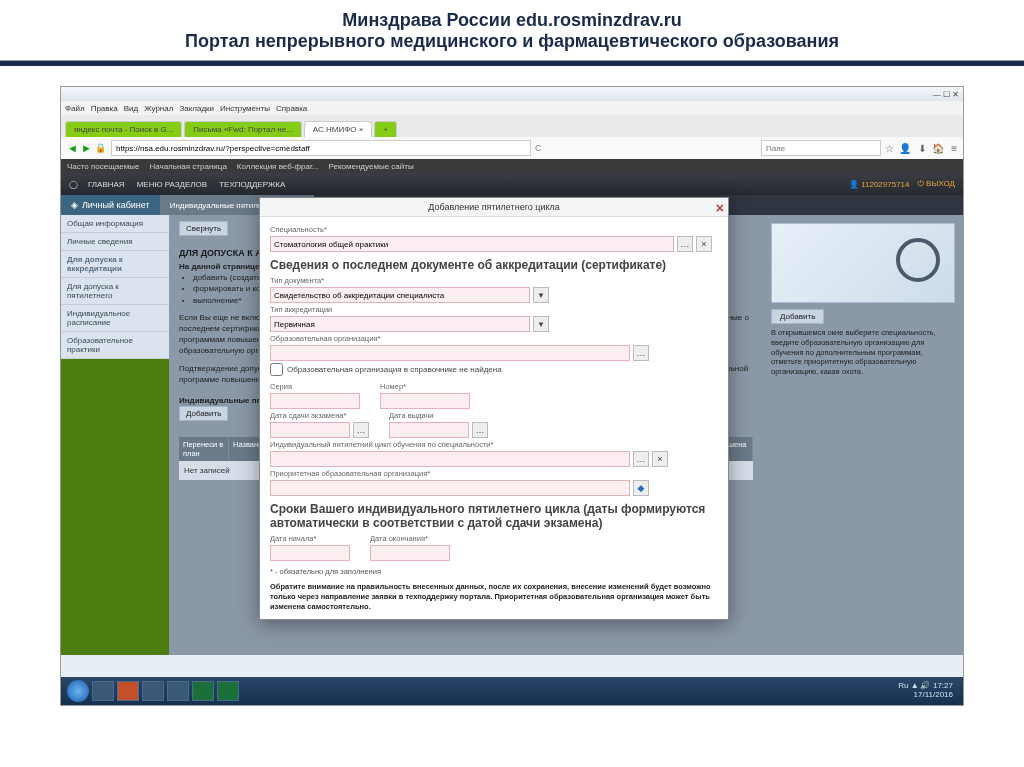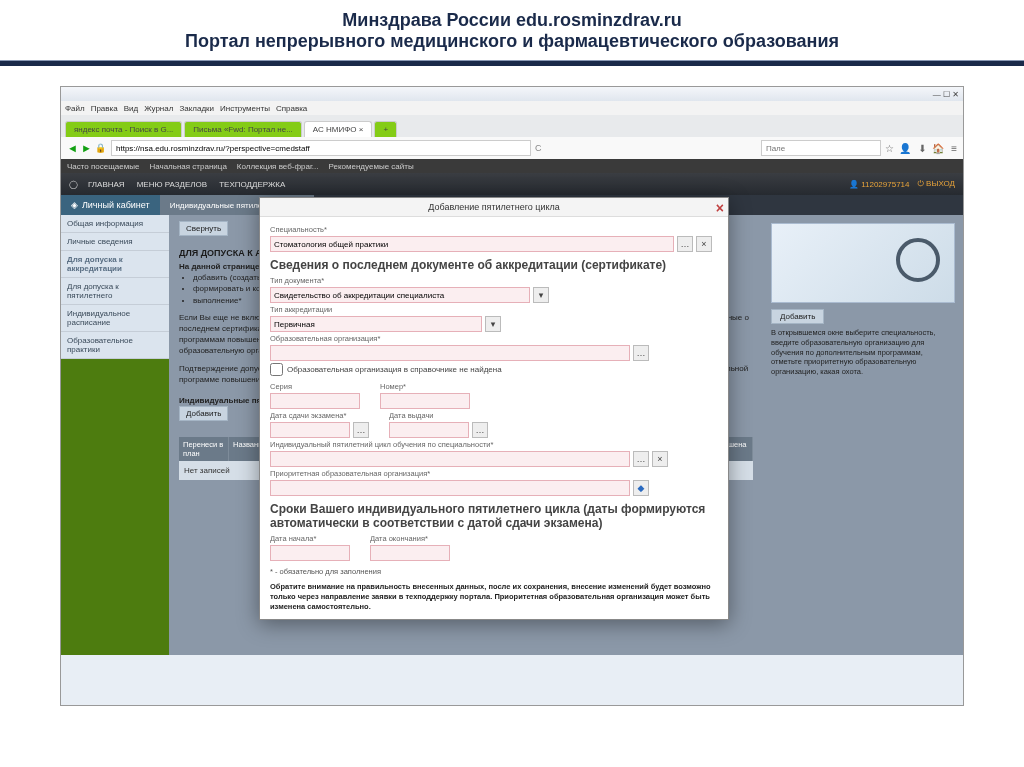--- a/index.html
+++ b/index.html
@@ -202,21 +202,21 @@
       <div class="fgroup">
         <span class="lbl">Тип документа*</span>
         <div class="fld">
             <input type="text" style="width: 260px;" value="Свидетельство об аккредитации специалиста">
             <span class="pick">▾</span>
           </div>
       </div>
       <div class="fgroup">
         <span class="lbl">Тип аккредитации</span>
         <div class="fld">
-            <input type="text" style="width: 212px;" value="Первичная">
+            <input type="text" style="width: 260px;" value="Первичная">
             <span class="pick">▾</span>
           </div>
       </div>
       <div class="fgroup">
         <span class="lbl">Образовательная организация*</span>
         <div class="fld">
             <input type="text" style="width: 360px;">
             <span class="pick">…</span>
           </div>
       </div>
@@ -282,14 +282,26 @@
             <div class="fld">
               <input type="text" style="width: 80px;">
             </div>
           </div>
       </div>
       <div class="note">* - обязательно для заполнения</div>
       <div class="warn">Обратите внимание на правильность внесенных данных, после их сохранения, внесение изменений будет возможно только через направление заявки в техподдержку портала. Приоритетная образовательная организация может быть изменена самостоятельно.</div>
     </div>
   </div>
 
+  <div class="taskbar">
+    <div class="orb"></div>
+    <div class="ticon"></div>
+    <div class="ticon" style="background:#c4502a"></div>
+    <div class="ticon"></div>
+    <div class="ticon"></div>
+    <div class="ticon" style="background:#1a7038"></div>
+    <div class="ticon" style="background:#1a7038"></div>
+    <div class="tray">
+      <span>Ru</span> ▲ 🔊 <span>17:27</span><br><span>17/11/2016</span>
+    </div>
+  </div>
 
 </div>
 
 </body></html>

